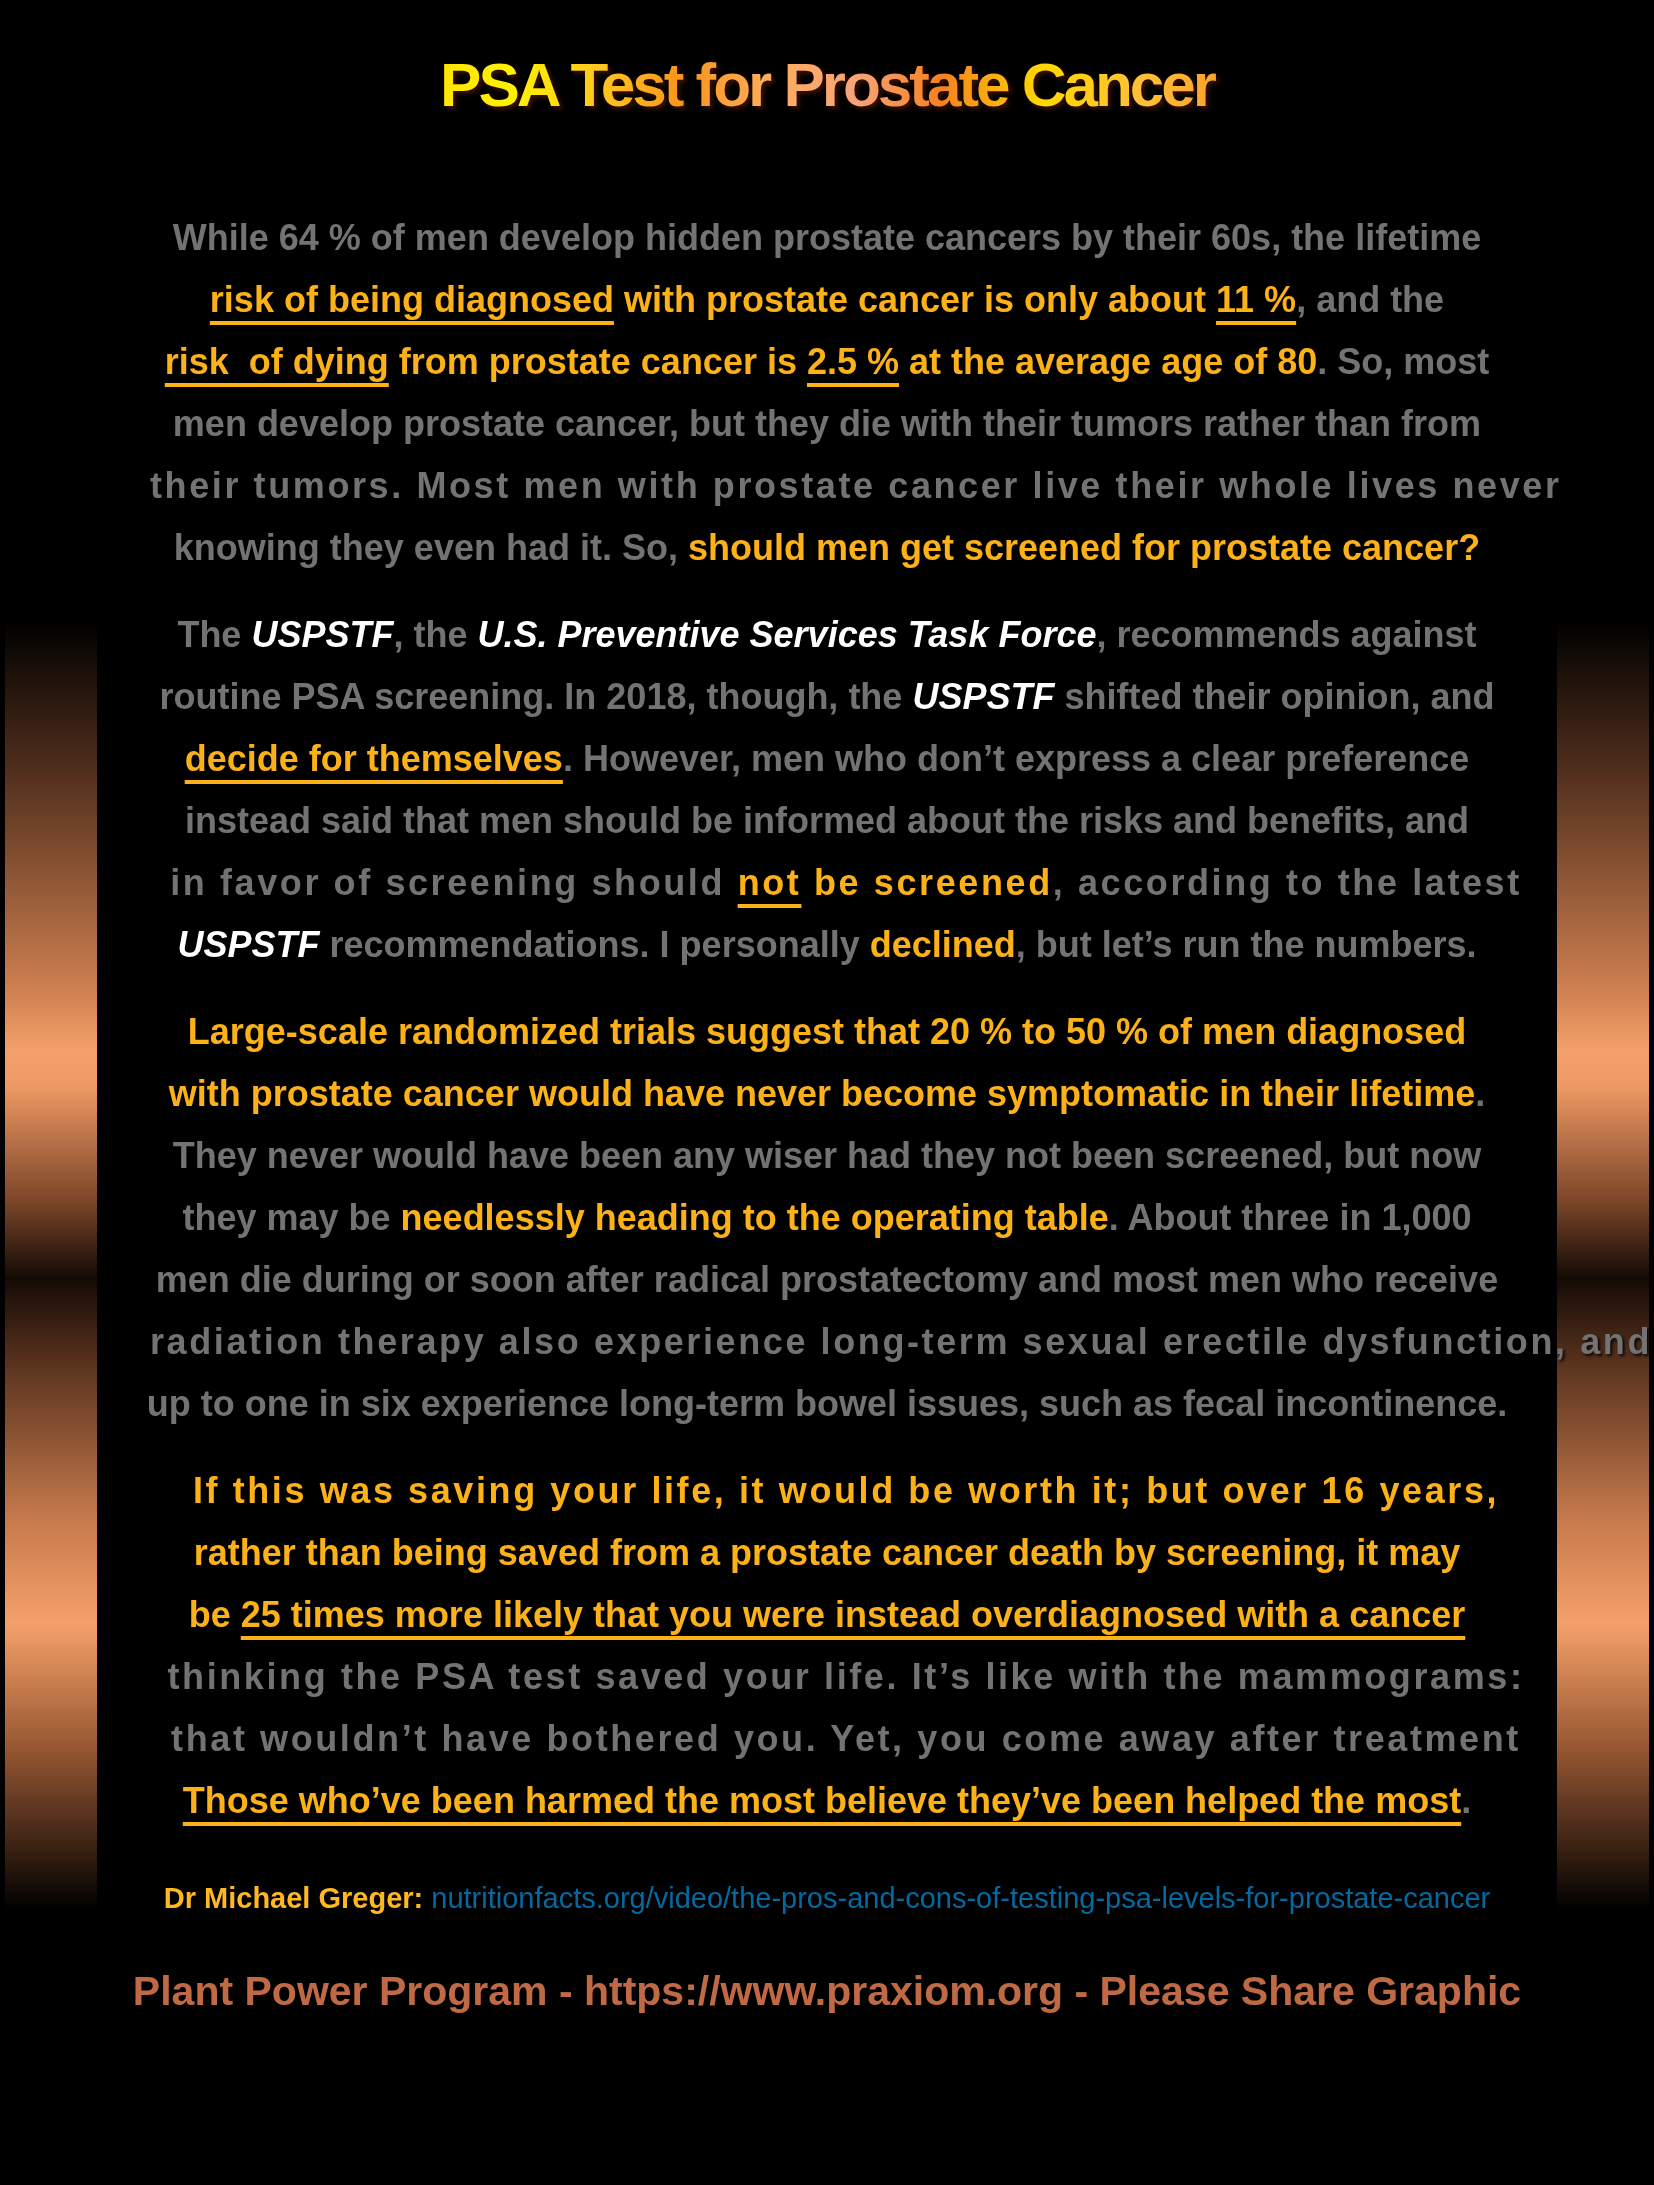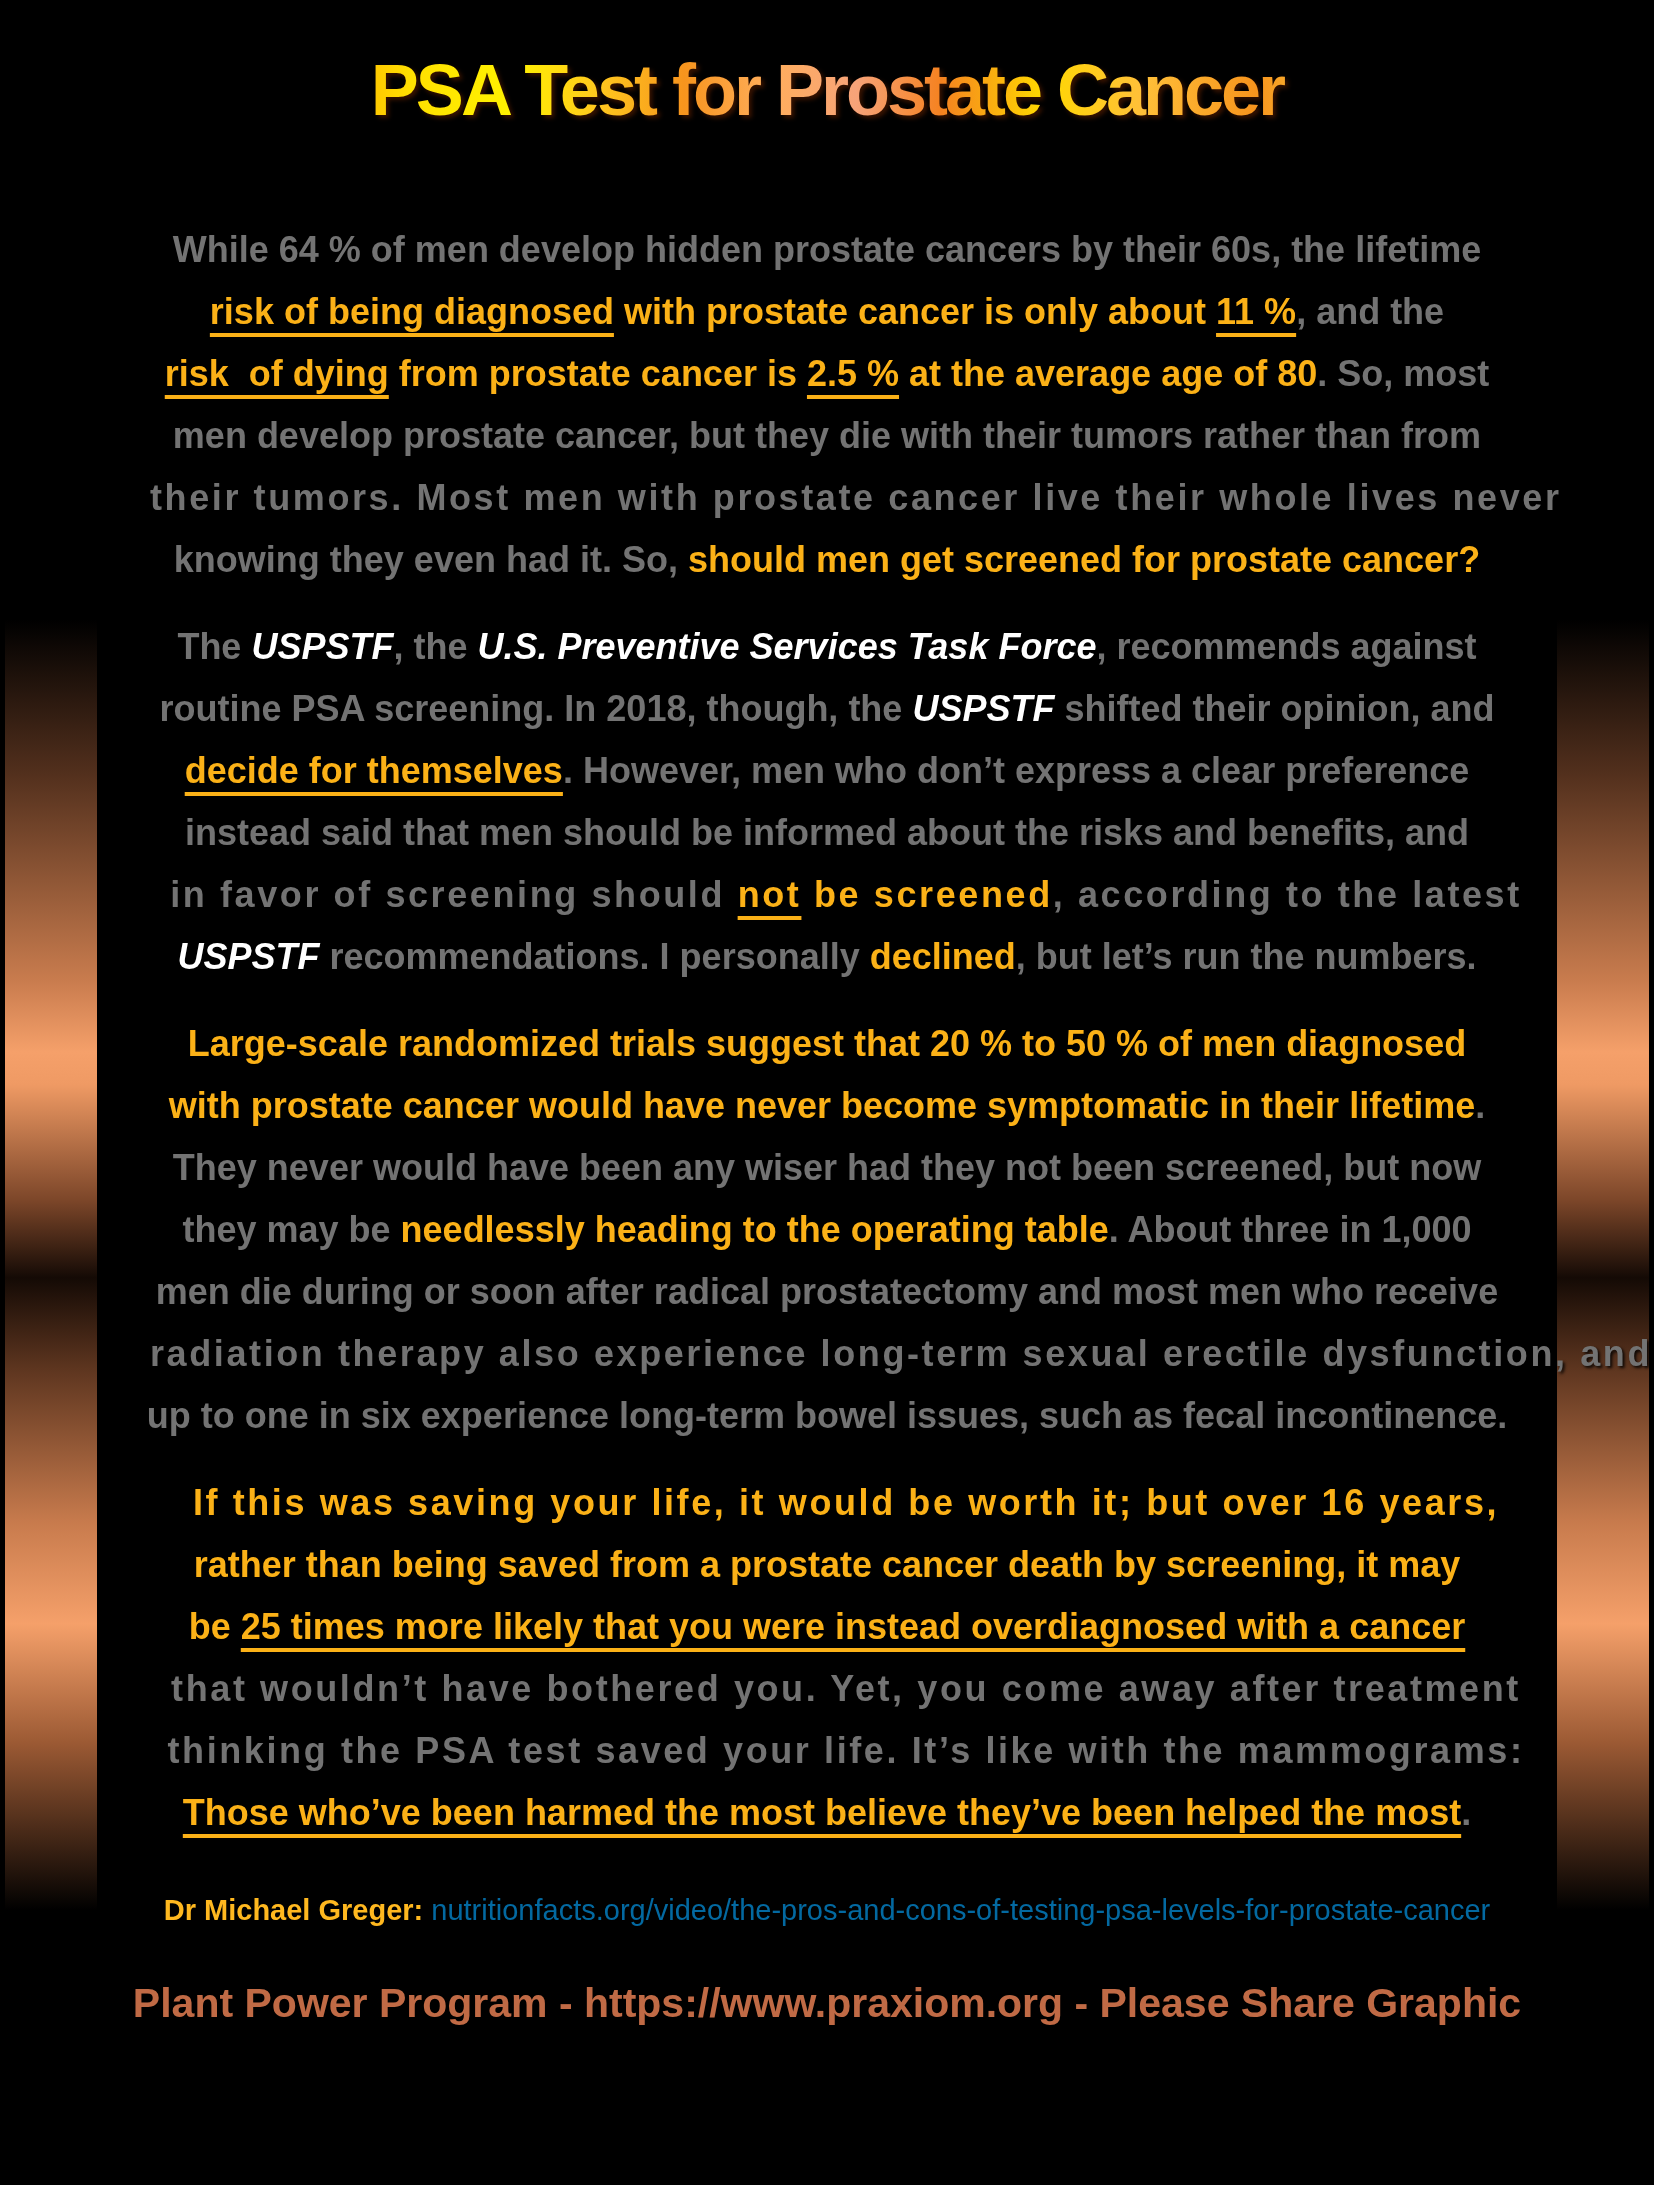--- a/index.html
+++ b/index.html
@@ -32,21 +32,21 @@
   .glow-right{right:5px;}
 
   .content{
     position:relative;
     width:1430px;
     margin:0 auto;
     text-align:center;
   }
   .title{
     margin-top:50px;
-    font-size:72px;
+    font-size:62px;
     font-weight:700;
     letter-spacing:-3px;
     line-height:1.12;
     background:linear-gradient(90deg,
       #ff9e3d 0%, #ffe3cf 4.5%, #f58a1f 8.5%,
       #ffa500 14%, #ffe000 21%, #fff200 28%,
       #ffc81e 34%, #f7941d 40%, #ffae5c 46%,
       #f7a379 52%, #f58220 58%, #ffd800 65%,
       #ffc039 72%, #f7941d 80%, #ffe34d 89%,
       #f58a1f 100%);
@@ -127,22 +127,22 @@
         <div class="line"><span class="seg-w">They never would have been any wiser had they not been screened, but now</span></div>
         <div class="line"><span class="seg-w">they may be </span><span class="seg-o">needlessly heading to the operating table</span><span class="seg-w">. About three in 1,000</span></div>
         <div class="line"><span class="seg-w">men die during or soon after radical prostatectomy and most men who receive</span></div>
         <div class="line wide"><span class="seg-w">radiation therapy also experience long-term sexual erectile dysfunction, and</span></div>
         <div class="line"><span class="seg-w">up to one in six experience long-term bowel issues, such as fecal incontinence.</span></div>
       </div>
       <div class="para">
         <div class="line wide"><span class="seg-o">If this was saving your life, it would be worth it; but over 16 years,</span></div>
         <div class="line"><span class="seg-o">rather than being saved from a prostate cancer death by screening, it may</span></div>
         <div class="line"><span class="seg-o">be </span><span class="seg-ou">25 times more likely that you were instead overdiagnosed with a cancer</span></div>
+        <div class="line wide"><span class="seg-w">thinking the PSA test saved your life. It’s like with the mammograms:</span></div>
         <div class="line wide"><span class="seg-w">that wouldn’t have bothered you. Yet, you come away after treatment</span></div>
-        <div class="line wide"><span class="seg-w">thinking the PSA test saved your life. It’s like with the mammograms:</span></div>
         <div class="line"><span class="seg-ou">Those who’ve been harmed the most believe they’ve been helped the most</span><span class="seg-w">.</span></div>
       </div>
     </div>
 
   <div class="credit"><span class="label">Dr Michael Greger: </span><span class="url">nutritionfacts.org/video/the-pros-and-cons-of-testing-psa-levels-for-prostate-cancer</span></div>
 
   <div class="footer">Plant Power Program - https://www.praxiom.org - Please Share Graphic</div>
 </div>
 
 </body></html>

